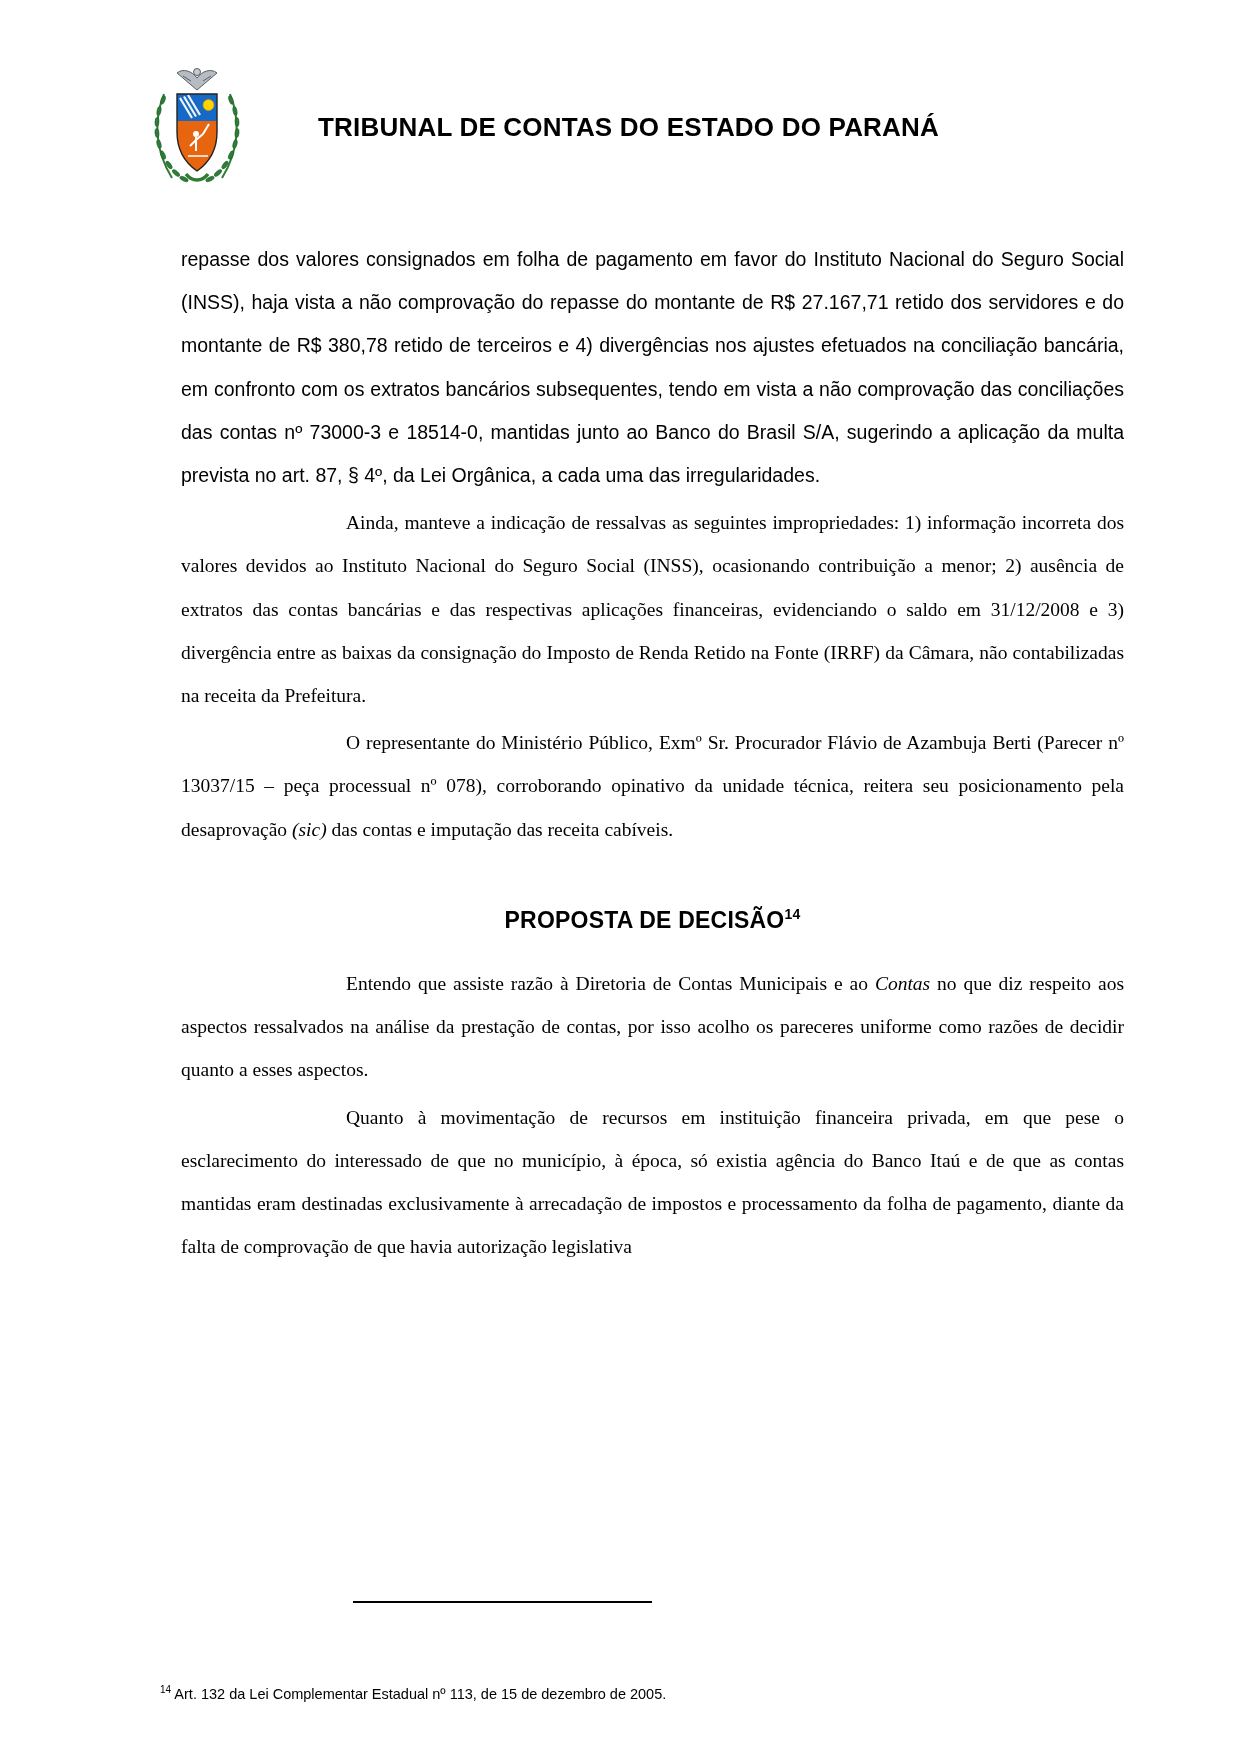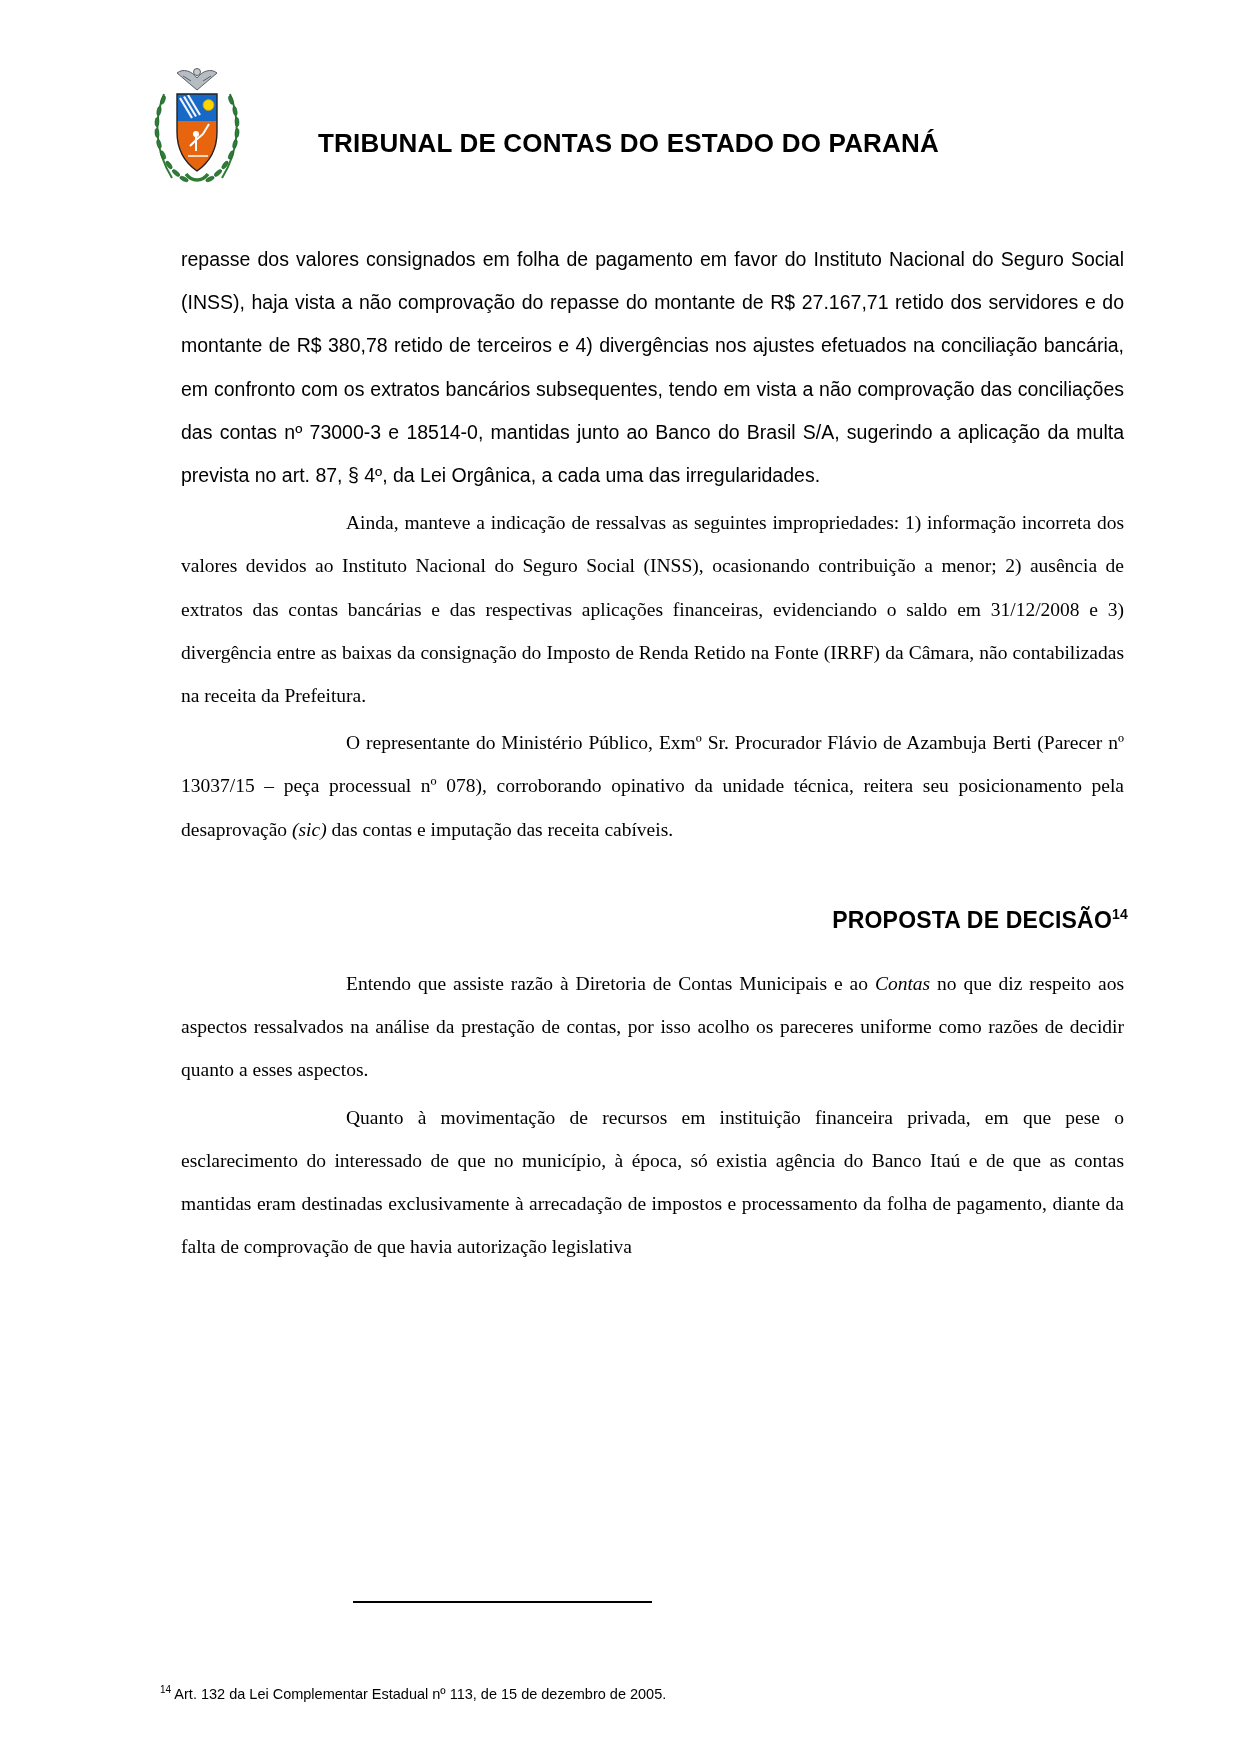--- a/index.html
+++ b/index.html
@@ -1,22 +1,22 @@
 <!DOCTYPE html>
 <html><head>
 <meta charset="utf-8">
 <style>
   html,body{margin:0;padding:0;}
   body{width:1241px;height:1755px;background:#ffffff;font-family:"Liberation Sans",sans-serif;color:#000;position:relative;overflow:hidden;}
   .crest{position:absolute;left:150px;top:64px;width:94px;height:124px;}
-  .title{position:absolute;left:318px;top:128px;margin:0;font-size:26px;font-weight:bold;white-space:nowrap;letter-spacing:0.2px;color:#000;}
+  .title{position:absolute;left:318px;top:112px;margin:0;font-size:26px;font-weight:bold;white-space:nowrap;letter-spacing:0.2px;color:#000;}
   .doc-body{position:absolute;left:177px;top:234px;width:951px;font-size:19.5px;line-height:43.2px;text-align:justify;}
   .doc-body p{margin:4px;padding:0;}
   .doc-body p.indent{text-indent:165px;font-family:Liberation Serif, serif;}
-  .doc-body h2{margin:48px 0 20px 0;font-size:23px;font-weight:bold;line-height:43.2px;text-align:right;letter-spacing:0.2px;}
+  .doc-body h2{margin:48px 0 20px 0;font-size:23px;font-weight:bold;line-height:43.2px;text-align:center;letter-spacing:0.2px;}
   .doc-body h2 sup{font-size:14px;line-height:0;}
   .it{font-style:italic;}
   .footnote-sep{position:absolute;left:353px;top:1601px;width:299px;height:2px;background:#000;}
   .footnote{position:absolute;left:160px;top:1684px;width:950px;font-size:14.5px;line-height:21px;color:#000;}
   .footnote sup{font-size:10px;line-height:0;}
   .page-footer{position:absolute;left:0;top:1692px;width:1241px;text-align:center;font-weight:bold;font-size:16.5px;line-height:24.5px;letter-spacing:0.3px;color:#8f9193;}
 </style>
 </head>
 <body>
 

